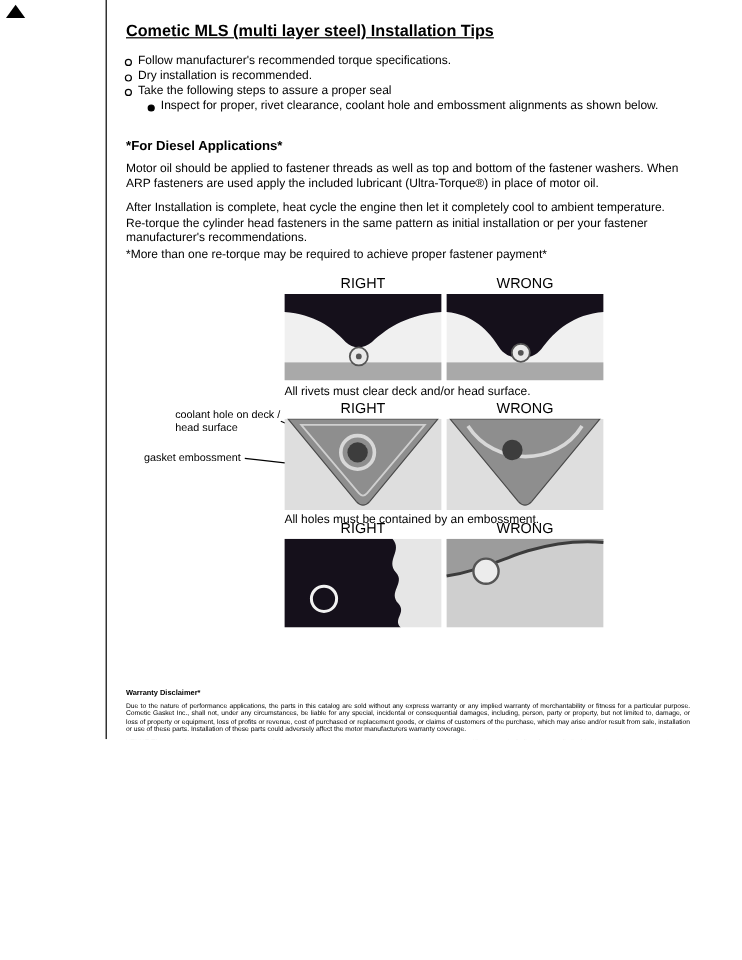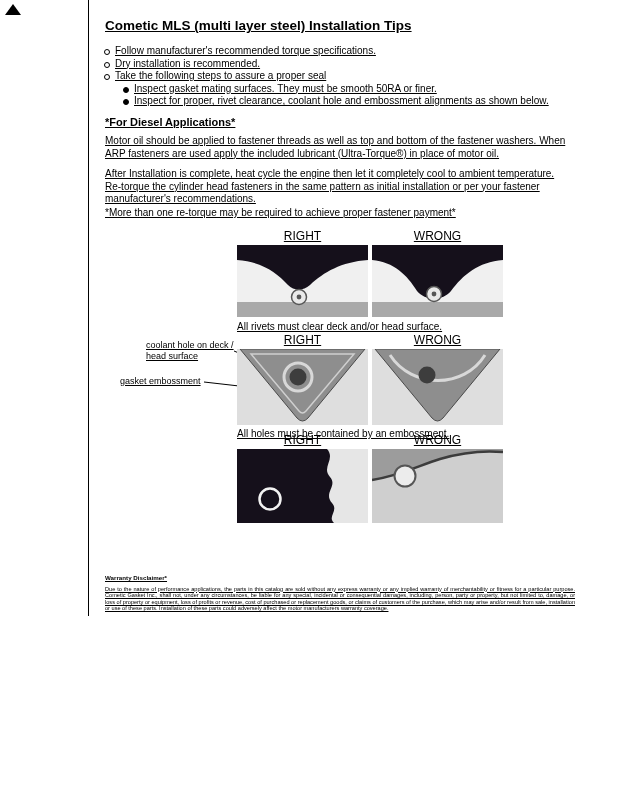--- a/index.html
+++ b/index.html
@@ -1,17 +1,17 @@
 <!DOCTYPE html>
 <html><head>
 <meta charset="utf-8">
 <style>
   html,body{margin:0;padding:0;background:#fff;}
   .page{position:relative;width:618px;height:616px;background:#ffffff;font-family:"Liberation Sans",sans-serif;color:#000;overflow:hidden;}
-  .abs{position:absolute;text-decoration:underline;}
+  .abs{position:absolute;}
   .corner{left:5px;top:4px;width:0;height:0;border-left:8px solid transparent;border-right:8px solid transparent;border-bottom:11px solid #000;}
   .rule{left:88px;top:0;width:1px;height:800px;background:#000;}
   .title{left:105px;top:18px;font-size:13.5px;font-weight:bold;text-decoration:underline;}
   .tips{left:104px;top:45px;font-size:10px;line-height:12.5px;}
   .tip{display:flex;align-items:flex-start;}
   .b{flex:none;width:4px;height:4px;border-radius:50%;margin:4px 5px 0 0;}
   .b.open{border:1px solid #000;background:#fff;}
   .b.fill{border:1px solid #000;background:#000;}
   .subtips{margin-left:19px;}
   .h2{left:105px;top:116px;font-size:11px;font-weight:bold;}
@@ -46,24 +46,20 @@
       </div>
     <div class="tip">
         <span class="b open"></span>
         <span>Dry installation is recommended.</span>
       </div>
     <div class="tip">
         <span class="b open"></span>
         <span>Take the following steps to assure a proper seal</span>
       </div>
     <div class="subtips">
-      <div class="tip">
-          <span class="b fill"></span>
-          <span>Inspect gasket mating surfaces.  They must be smooth 50RA or finer.</span>
-        </div>
       <div class="tip">
           <span class="b fill"></span>
           <span>Inspect for proper, rivet clearance, coolant hole and embossment alignments as shown below.</span>
         </div>
     </div>
   </div>
 
   <div class="abs h2">*For Diesel Applications*</div>
   <div class="abs para p1">Motor oil should be applied to fastener threads as well as top and bottom of the fastener washers. When ARP fasteners are used apply the included lubricant (Ultra-Torque®) in place of motor oil.</div>
   <div class="abs para p2">After Installation is complete, heat cycle the engine then let it completely cool to ambient temperature. Re-torque the cylinder head fasteners in the same pattern as initial installation or per your fastener manufacturer's recommendations.</div>

